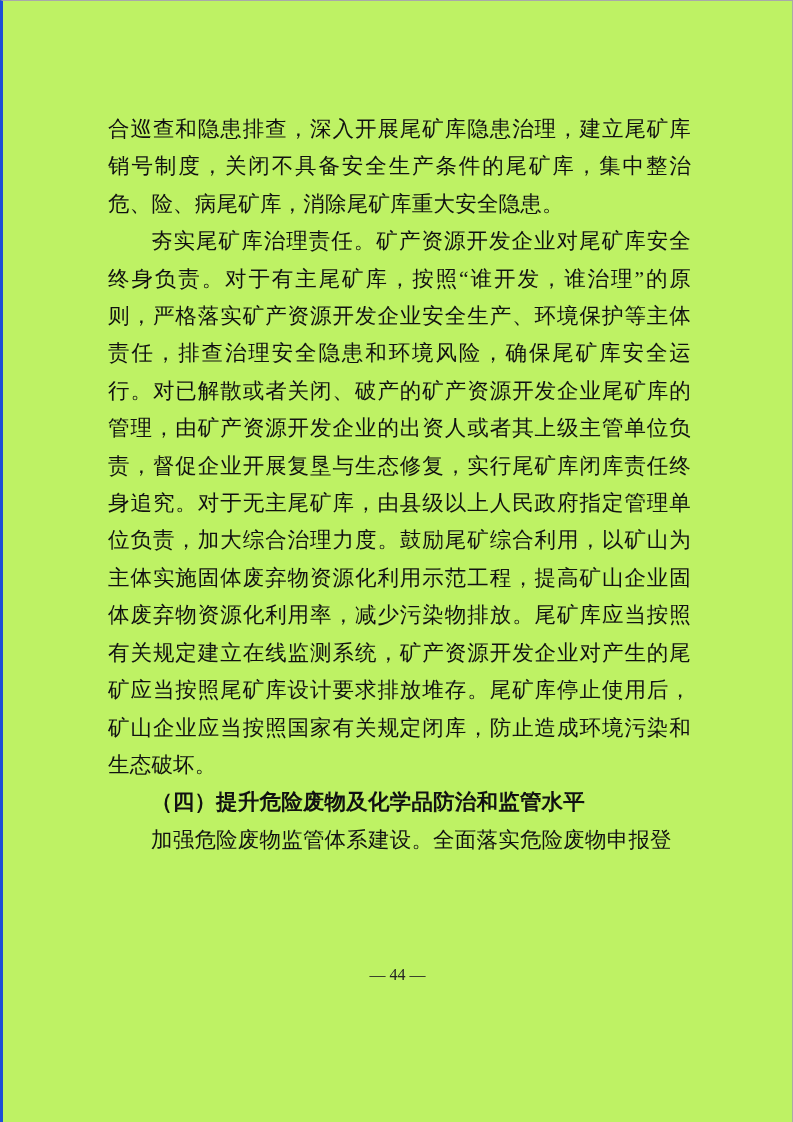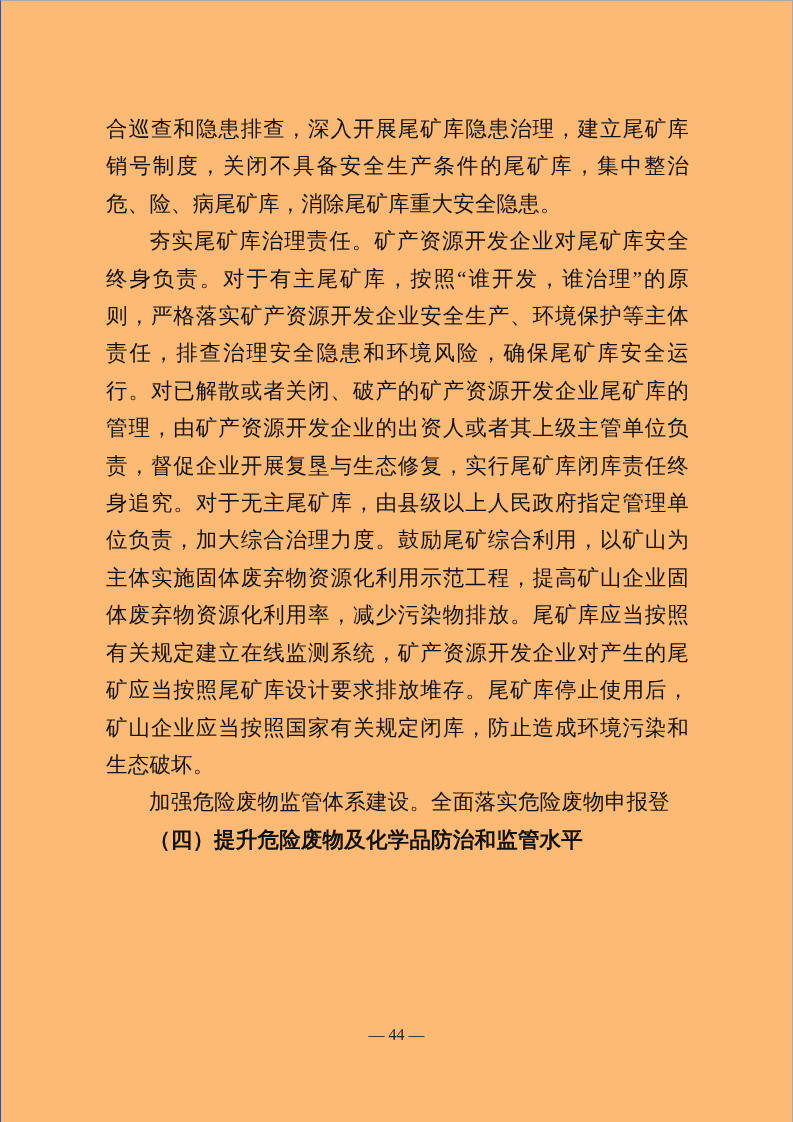--- a/index.html
+++ b/index.html
@@ -6,23 +6,23 @@
     margin: 0;
     padding: 0;
     background: #ffffff;
     font-family: "Liberation Serif", "DejaVu Serif", serif;
   }
   .page {
     position: relative;
     width: 793px;
     height: 1122px;
     box-sizing: border-box;
-    background: #fdba74;
+    background: #bef264;
     border-top: 1px solid #a9a9a9;
-    border-left: 1px solid #1d4ed8;
+    border-left: 3px solid #1d4ed8;
     border-right: 1px solid #a9a9a9;
     overflow: hidden;
     color: #111111;
   }
   .doc-body {
     position: absolute;
     top: 110px;
     left: 105px;
     width: 583px;
     font-size: 21.5px;
@@ -40,42 +40,42 @@
     text-indent: 0;
   }
   .lead {
     font-weight: 400;
   }
   .heading .lead {
     font-weight: 700;
   }
   .footer {
     position: absolute;
-    top: 1024px;
+    top: 964px;
     left: 0;
     width: 100%;
     text-align: center;
     font-size: 16px;
     line-height: 20px;
     color: #222222;
   }
 </style>
 </head>
 <body>
 
 <div class="page">
 
   <div class="doc-body">
 
     <p class="para no-indent"><span class="lead"></span><span>合巡查和隐患排查，深入开展尾矿库隐患治理，建立尾矿库销号制度，关闭不具备安全生产条件的尾矿库，集中整治危、险、病尾矿库，消除尾矿库重大安全隐患。</span></p>
 
     <p class="para"><span class="lead">夯实尾矿库治理责任。</span><span>矿产资源开发企业对尾矿库安全终身负责。对于有主尾矿库，按照“谁开发，谁治理”的原则，严格落实矿产资源开发企业安全生产、环境保护等主体责任，排查治理安全隐患和环境风险，确保尾矿库安全运行。对已解散或者关闭、破产的矿产资源开发企业尾矿库的管理，由矿产资源开发企业的出资人或者其上级主管单位负责，督促企业开展复垦与生态修复，实行尾矿库闭库责任终身追究。对于无主尾矿库，由县级以上人民政府指定管理单位负责，加大综合治理力度。鼓励尾矿综合利用，以矿山为主体实施固体废弃物资源化利用示范工程，提高矿山企业固体废弃物资源化利用率，减少污染物排放。尾矿库应当按照有关规定建立在线监测系统，矿产资源开发企业对产生的尾矿应当按照尾矿库设计要求排放堆存。尾矿库停止使用后，矿山企业应当按照国家有关规定闭库，防止造成环境污染和生态破坏。</span></p>
 
 
+    <p class="para heading"><span class="lead">（四）提升危险废物及化学品防治和监管水平</span><span></span></p>
+
     <p class="para"><span class="lead">加强危险废物监管体系建设。</span><span>全面落实危险废物申报登</span></p>
-
-    <p class="para heading"><span class="lead">（四）提升危险废物及化学品防治和监管水平</span><span></span></p>
 
   </div>
 
   <div class="footer">— 44 —</div>
 
 </div>
 
 </body></html>

